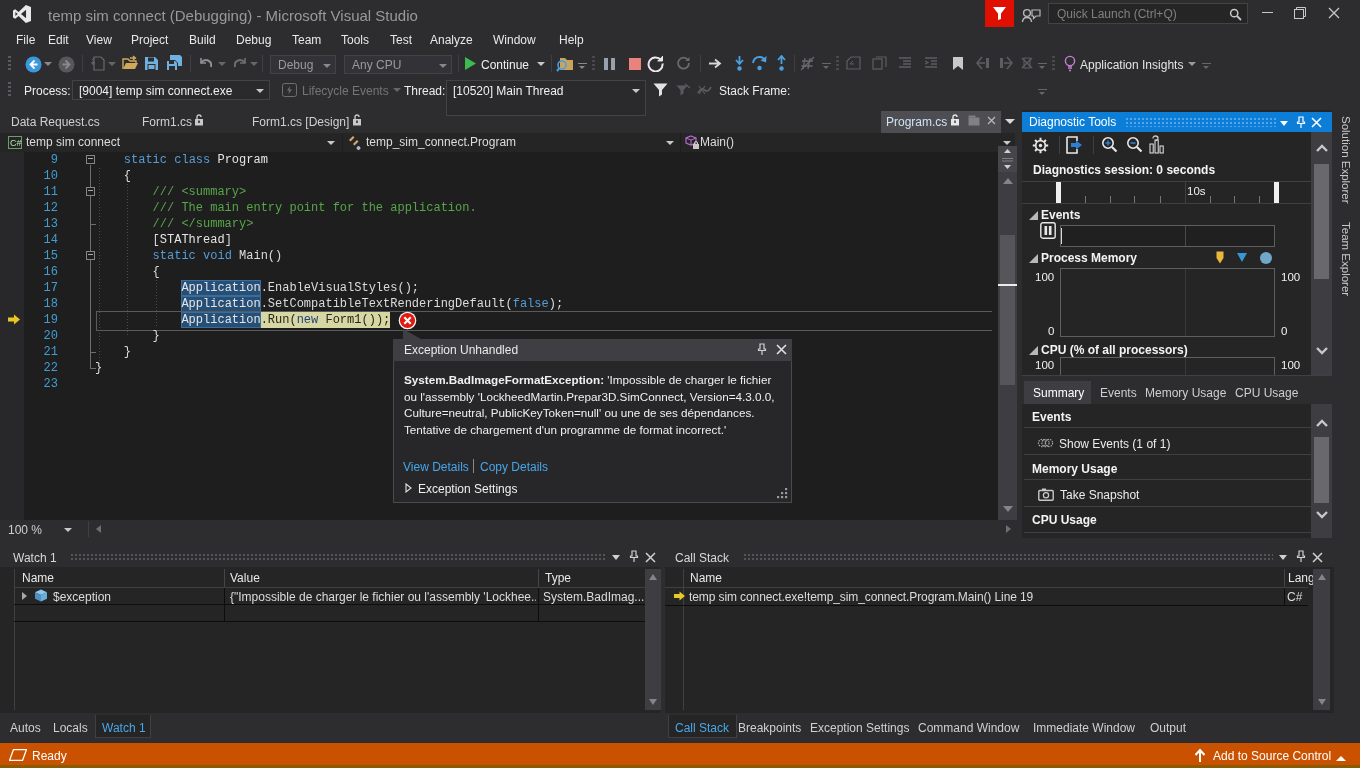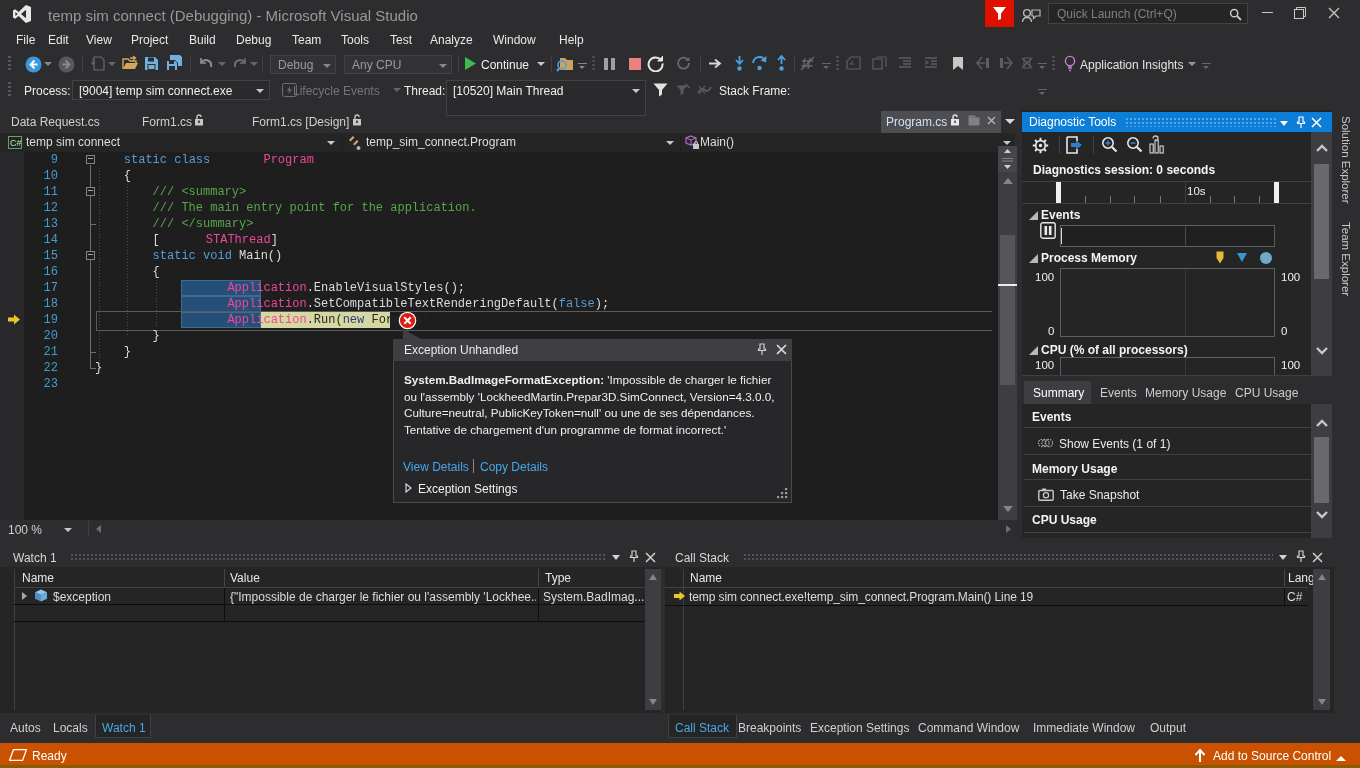--- a/index.html
+++ b/index.html
@@ -3,21 +3,21 @@
 <style>
 html,body{margin:0;padding:0;background:#2d2d30;}
 #root{position:relative;width:1360px;height:768px;overflow:hidden;background:#2d2d30;
   font-family:"Liberation Sans",sans-serif;font-size:12px;color:#dcdcdc;}
 .a{position:absolute;}
 .sep{position:absolute;width:1px;background:#3f3f46;}
 .combo{position:absolute;background:#333337;border:1px solid #434346;box-sizing:border-box;}
 .dd{position:absolute;width:0;height:0;border-left:4px solid transparent;border-right:4px solid transparent;border-top:4px solid #999;}
 .cl{position:absolute;left:95px;height:16px;line-height:16px;font-family:"Liberation Mono",monospace;font-size:12px;white-space:pre;color:#dcdcdc;}
 .ln{position:absolute;left:20px;width:38px;height:16px;line-height:16px;text-align:right;color:#3f9fd4;font-family:"Liberation Mono",monospace;font-size:12px;}
-.k{color:#569cd6;}.t{color:#ec4899;margin-left:46px;}.cm{color:#57a64a;}
+.k{color:#569cd6;}.t{color:#e5e5e5;}.cm{color:#57a64a;}
 .guide{position:absolute;width:1px;background-image:repeating-linear-gradient(to bottom,#4a4a4c 0 1px,transparent 1px 3px);}
 .bold{font-weight:bold;}
 </style></head>
 <body>
 <div id="root">
 
 <div class="a" id="titlebar" style="left:0;top:0;width:1360px;height:28px;background:#2d2d30;">
   <svg class="a" style="left:13px;top:5px;" width="18" height="18" viewBox="0 0 24 24">
     <path d="M17.2 0 L24 2.8 V21.2 L17.2 24 L7.4 14.7 L3 18.2 L0 16.7 V7.3 L3 5.8 L7.4 9.3 Z M3.2 9.2 V14.8 L6.2 12 Z M10.6 12 L17.4 17.8 V6.2 Z" fill="#e8e8e8"></path>
   </svg>
@@ -216,21 +216,21 @@
   <div class="a" style="left:8px;top:5px;width:3px;height:15px;background-image:repeating-linear-gradient(to bottom,#5a5a5e 0 2px,transparent 2px 4px);"></div>
   <div class="a" style="left:24px;top:7px;color:#ededed;">Process:</div>
   <div class="combo" style="left:72px;top:3px;width:198px;height:20px;background:#2a2a2c;">
     <div class="a" style="left:6px;top:3px;color:#f0f0f0;">[9004] temp sim connect.exe</div>
     <div class="dd" style="left:183px;top:8px;border-top-color:#c8c8c8;"></div>
   </div>
   <svg class="a" style="left:282px;top:6px;" width="15" height="14" viewBox="0 0 15 14">
         <rect x="0.5" y="0.5" width="14" height="13" rx="2" fill="none" stroke="#6e6e72"></rect>
         <path d="M8 3 L5 7.5 H7 L6.5 11 L10 6.5 H7.6 Z" fill="#6e6e72"></path>
       </svg>
-  <div class="a" style="left:293px;top:7px;color:#757578;">Lifecycle Events</div>
+  <div class="a" style="left:302px;top:7px;color:#757578;">Lifecycle Events</div>
   <div class="dd" style="left:393px;top:11px;border-top-color:#666;"></div>
   <div class="a" style="left:404px;top:7px;color:#ededed;">Thread:</div>
   <div class="combo" style="left:446px;top:3px;width:200px;height:36px;background:#2a2a2c;">
     <div class="a" style="left:6px;top:3px;color:#f0f0f0;">[10520] Main Thread</div>
     <div class="dd" style="left:185px;top:8px;border-top-color:#c8c8c8;"></div>
   </div>
   <svg class="a" style="left:653px;top:6px;" width="15" height="14" viewBox="0 0 15 14">
         <path d="M0.5 0.5 H14.5 L9 7 V11.5 L6 13.5 V7 Z" fill="#e2e2e2"></path>
       </svg>
   <svg class="a" style="left:676px;top:6px;" width="15" height="14" viewBox="0 0 15 14">

